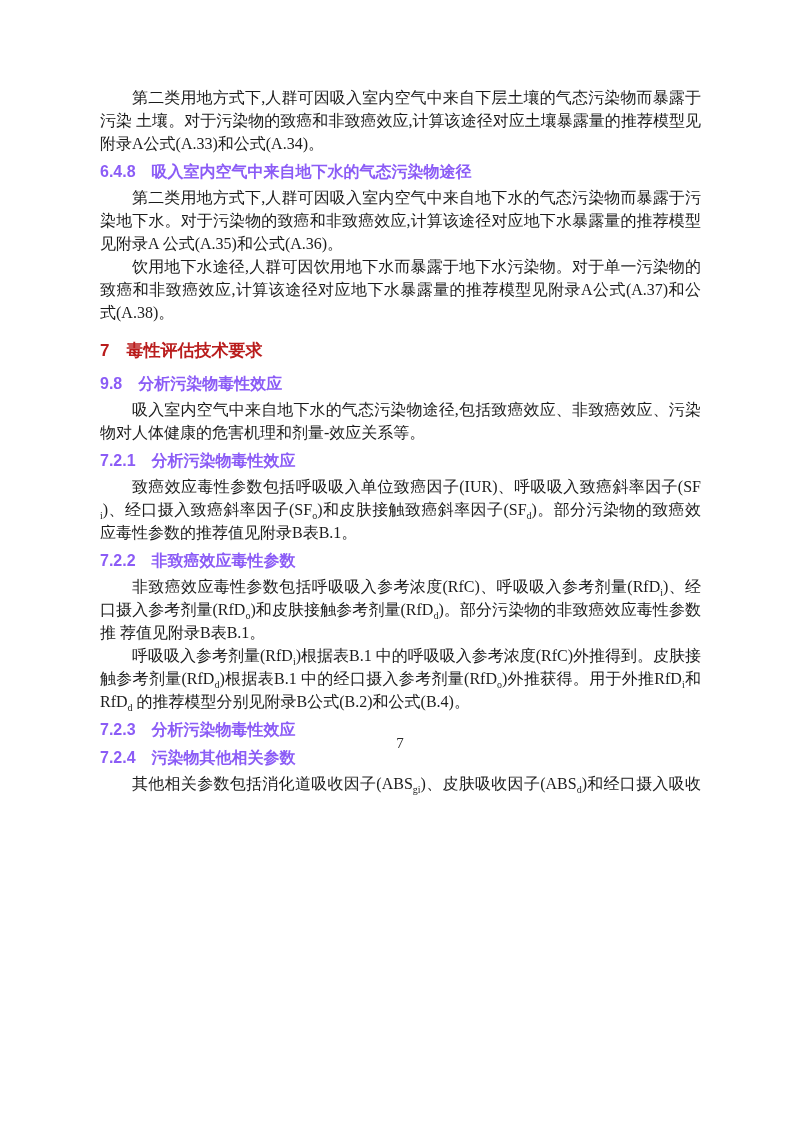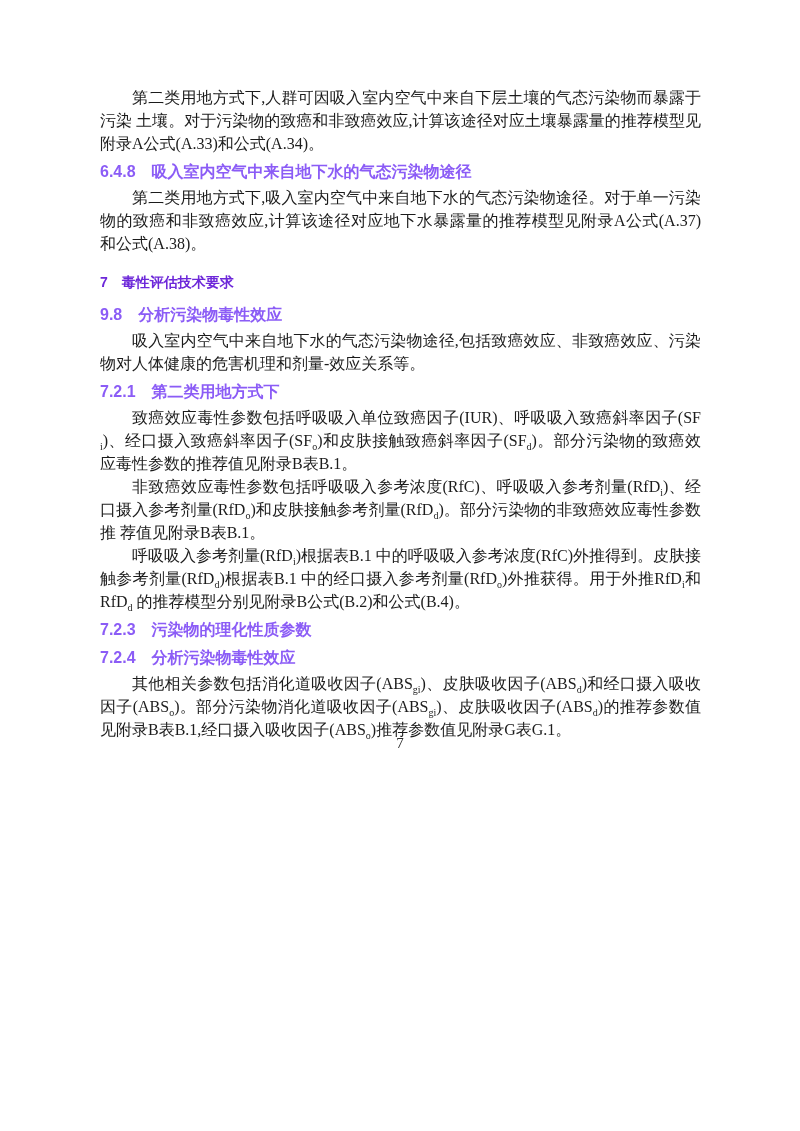--- a/index.html
+++ b/index.html
@@ -37,25 +37,25 @@
   .h-section {
     margin: 5px 0 3px 0;
     font-size: 16px;
     line-height: 23px;
     font-weight: bold;
     font-family: "Liberation Sans", sans-serif;
     color: #8b5cf6;
   }
   .h-chapter {
     margin: 15px 0 9px 0;
-    font-size: 14px;
+    font-size: 17px;
     line-height: 24px;
     font-weight: bold;
     font-family: "Liberation Sans", sans-serif;
-    color: #6d28d9;
+    color: #b91c1c;
   }
   .page-footer {
     position: absolute;
     left: 0;
     right: 0;
     bottom: 46px;
     text-align: center;
     font-size: 15px;
     color: #2a2a2a;
   }
@@ -63,45 +63,47 @@
 </head>
 <body>
 
 <div class="page">
   <main class="content">
 
     <p class="body">第二类用地方式下,人群可因吸入室内空气中来自下层土壤的气态污染物而暴露于污染 土壤。对于污染物的致癌和非致癌效应,计算该途径对应土壤暴露量的推荐模型见附录A公式(A.33)和公式(A.34)。</p>
 
     <h3 class="h-section">6.4.8　吸入室内空气中来自地下水的气态污染物途径</h3>
 
+    <p class="body">第二类用地方式下,人群可因吸入室内空气中来自地下水的气态污染物而暴露于污染地下水。对于污染物的致癌和非致癌效应,计算该途径对应地下水暴露量的推荐模型见附录A 公式(A.35)和公式(A.36)。</p>
 
 
-    <p class="body">第二类用地方式下,吸入室内空气中来自地下水的气态污染物途径。对于单一污染物的致癌和非致癌效应,计算该途径对应地下水暴露量的推荐模型见附录A公式(A.37)和公式(A.38)。</p>
+    <p class="body">饮用地下水途径,人群可因饮用地下水而暴露于地下水污染物。对于单一污染物的致癌和非致癌效应,计算该途径对应地下水暴露量的推荐模型见附录A公式(A.37)和公式(A.38)。</p>
 
     <h1 class="h-chapter">7　毒性评估技术要求</h1>
 
     <h2 class="h-section">9.8　分析污染物毒性效应</h2>
 
     <p class="body">吸入室内空气中来自地下水的气态污染物途径,包括致癌效应、非致癌效应、污染物对人体健康的危害机理和剂量-效应关系等。</p>
 
 
-    <h3 class="h-section">7.2.1　第二类用地方式下</h3>
+    <h3 class="h-section">7.2.1　分析污染物毒性效应</h3>
 
     <p class="body">致癌效应毒性参数包括呼吸吸入单位致癌因子(IUR)、呼吸吸入致癌斜率因子(SF<sub>i</sub>)、经口摄入致癌斜率因子(SF<sub>o</sub>)和皮肤接触致癌斜率因子(SF<sub>d</sub>)。部分污染物的致癌效应毒性参数的推荐值见附录B表B.1。</p>
 
 
+    <h3 class="h-section">7.2.2　非致癌效应毒性参数</h3>
 
     <p class="body">非致癌效应毒性参数包括呼吸吸入参考浓度(RfC)、呼吸吸入参考剂量(RfD<sub>i</sub>)、经口摄入参考剂量(RfD<sub>o</sub>)和皮肤接触参考剂量(RfD<sub>d</sub>)。部分污染物的非致癌效应毒性参数推 荐值见附录B表B.1。</p>
 
     <p class="body">呼吸吸入参考剂量(RfD<sub>i</sub>)根据表B.1 中的呼吸吸入参考浓度(RfC)外推得到。皮肤接触参考剂量(RfD<sub>d</sub>)根据表B.1 中的经口摄入参考剂量(RfD<sub>o</sub>)外推获得。用于外推RfD<sub>i</sub>和RfD<sub>d</sub> 的推荐模型分别见附录B公式(B.2)和公式(B.4)。</p>
 
-    <h3 class="h-section">7.2.3　污染物的理化性质参数</h3>
+    <h3 class="h-section">7.2.3　分析污染物毒性效应</h3>
 
 
-    <h3 class="h-section">7.2.4　分析污染物毒性效应</h3>
+    <h3 class="h-section">7.2.4　污染物其他相关参数</h3>
 
     <p class="body">其他相关参数包括消化道吸收因子(ABS<sub>gi</sub>)、皮肤吸收因子(ABS<sub>d</sub>)和经口摄入吸收因子(ABS<sub>o</sub>)。部分污染物消化道吸收因子(ABS<sub>gi</sub>)、皮肤吸收因子(ABS<sub>d</sub>)的推荐参数值见附录B表B.1,经口摄入吸收因子(ABS<sub>o</sub>)推荐参数值见附录G表G.1。</p>
 
   </main>
 
   <footer class="page-footer">
     <span>7</span>
   </footer>
 </div>
 

